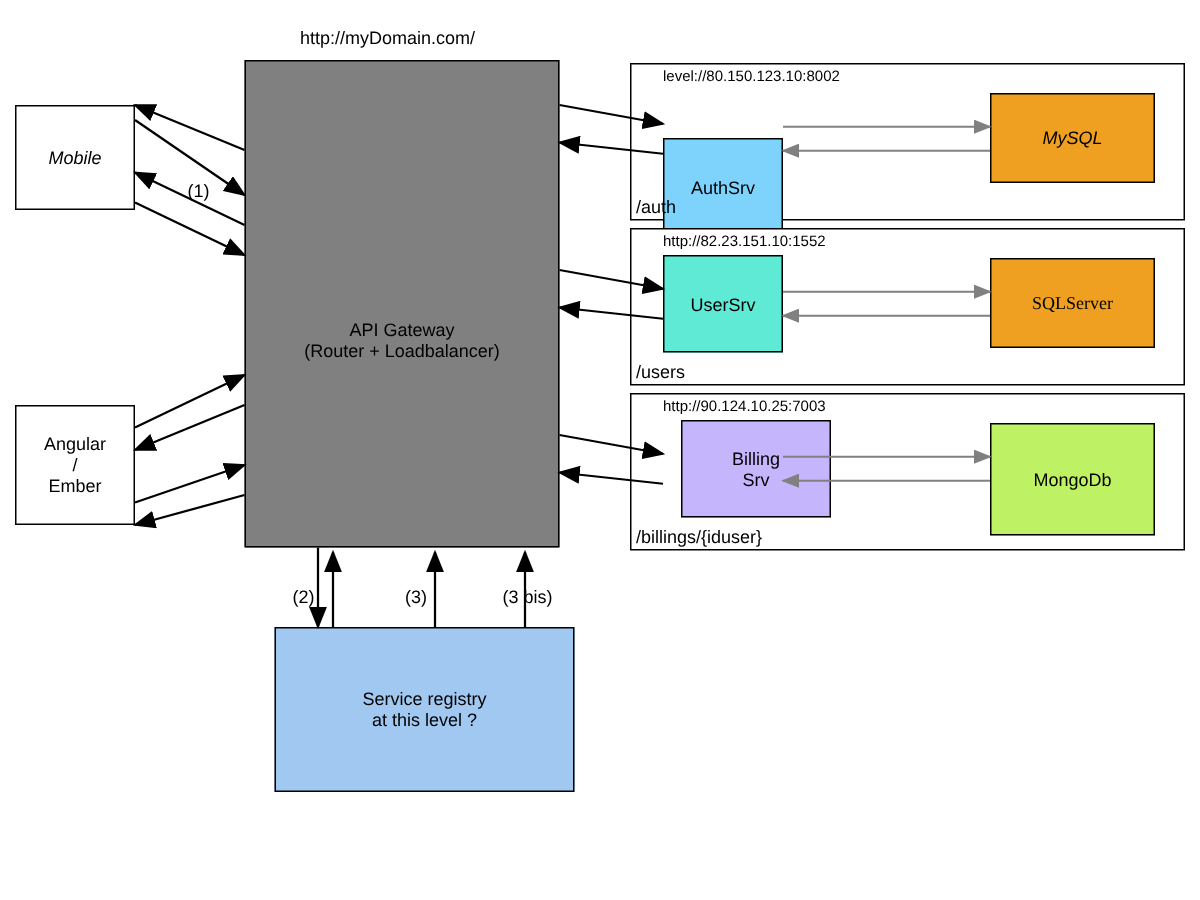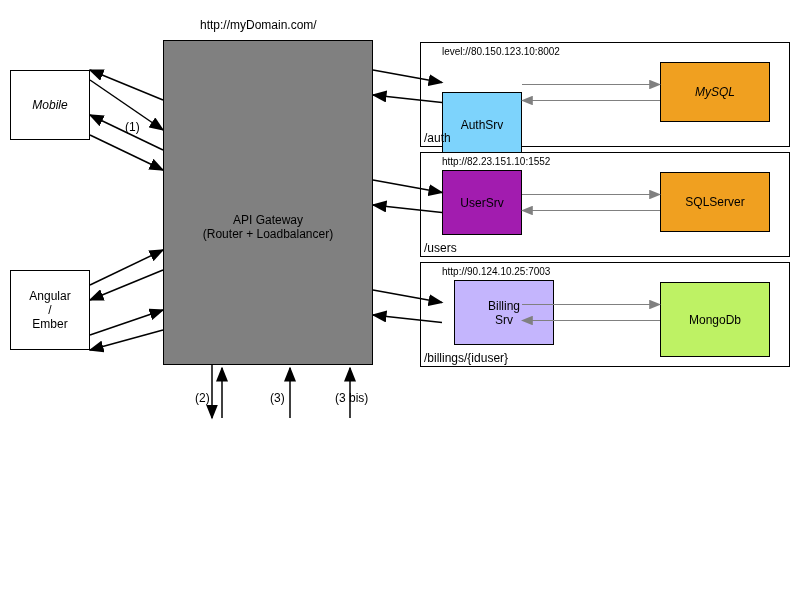--- a/index.html
+++ b/index.html
@@ -50,31 +50,35 @@
     <span style="white-space:pre-line;">Angular
 /
 Ember</span>
   </div>
 
   <div class="box" style="left:163px; top:40px; width:210px; height:325px; background:#808080;">
     <span style="white-space:pre-line;margin-top:48px;">API Gateway
 (Router + Loadbalancer)</span>
   </div>
 
+  <div class="box" style="left:183px; top:418px; width:200px; height:110px; background:#a0c8f0;">
+    <span style="white-space:pre-line;">Service registry
+at this level ?</span>
+  </div>
 
   <div id="lanes">
       <div class="box" style="left: 420px; top: 42px; width: 370px; height: 105px; justify-content: flex-start; align-items: flex-start;"></div>
       <div class="label" style="left: 442px; top: 46px;">level://80.150.123.10:8002</div>
       <div class="box" style="left: 442px; top: 60px; width: 80px; height: 65px; background: #7dd3fc; white-space: pre-line; margin-top: 32px;">AuthSrv</div>
       <div class="box" style="left: 660px; top: 62px; width: 110px; height: 60px; background: rgb(240, 160, 32); font-style: italic;">MySQL</div>
       <div class="label" style="left: 424px; top: 131px; font-size: 12px;">/auth</div>
       <div class="box" style="left: 420px; top: 152px; width: 370px; height: 105px; justify-content: flex-start; align-items: flex-start;"></div>
       <div class="label" style="left: 442px; top: 156px;">http://82.23.151.10:1552</div>
-      <div class="box" style="left: 442px; top: 170px; width: 80px; height: 65px; background: #a21caf; white-space: pre-line;">UserSrv</div>
-      <div class="box" style="left: 660px; top: 172px; width: 110px; height: 60px; background: rgb(240, 160, 32);">SQLServer</div>
+      <div class="box" style="left: 442px; top: 170px; width: 80px; height: 65px; background: #5eead4; white-space: pre-line;">UserSrv</div>
+      <div class="box" style="left: 660px; top: 172px; width: 110px; height: 60px; background: rgb(240, 160, 32); font-family: Liberation Serif, serif;">SQLServer</div>
       <div class="label" style="left: 424px; top: 241px; font-size: 12px;">/users</div>
       <div class="box" style="left: 420px; top: 262px; width: 370px; height: 105px; justify-content: flex-start; align-items: flex-start;"></div>
       <div class="label" style="left: 442px; top: 266px;">http://90.124.10.25:7003</div>
       <div class="box" style="left: 454px; top: 280px; width: 100px; height: 65px; background: #c4b5fd; white-space: pre-line;">Billing
 Srv</div>
       <div class="box" style="left: 660px; top: 282px; width: 110px; height: 75px; background: #bef264;">MongoDb</div>
       <div class="label" style="left: 424px; top: 351px; font-size: 12px;">/billings/{iduser}</div>
     </div>
 
   <div class="label" style="left:125px; top:120px; font-size:12px;">(1)</div>

